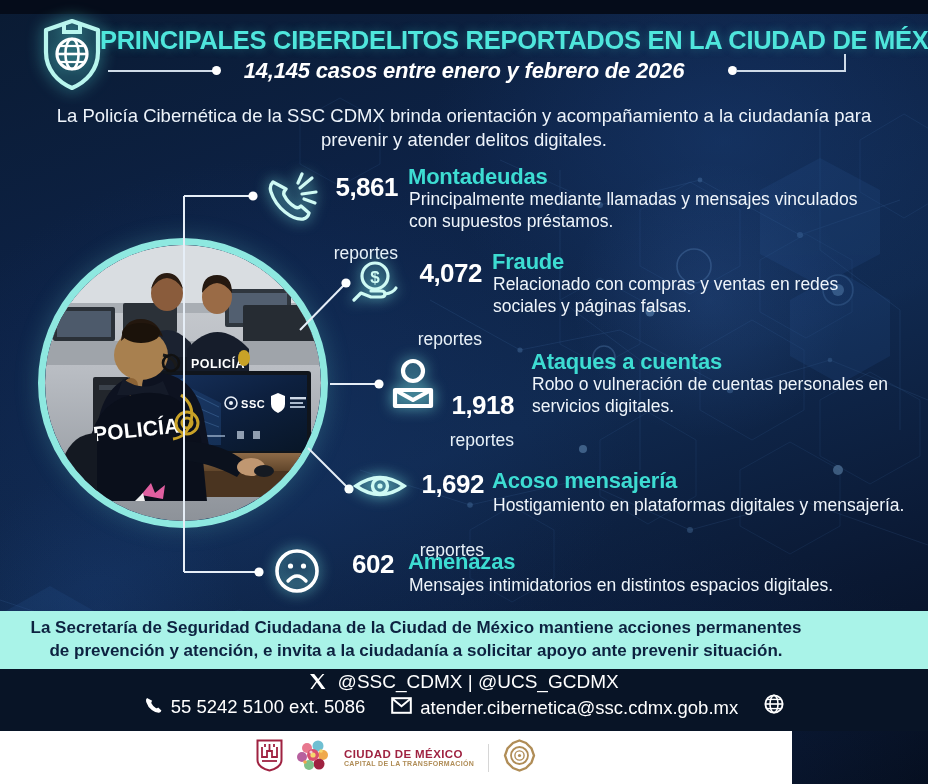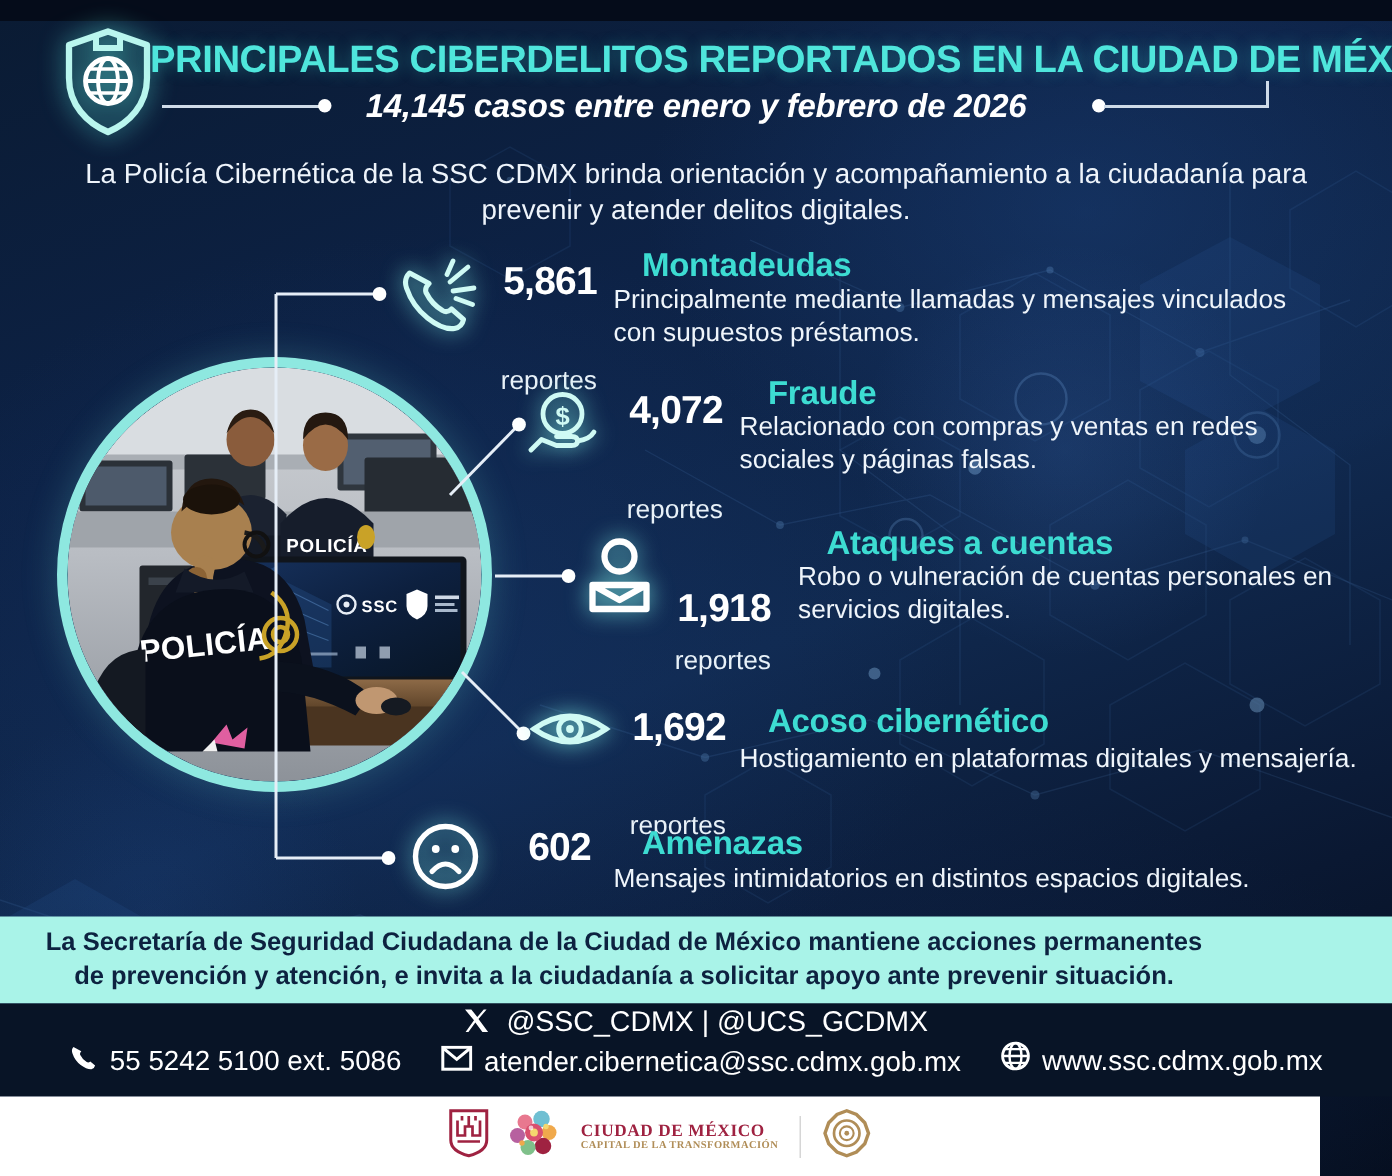--- a/index.html
+++ b/index.html
@@ -101,21 +101,21 @@
     font-size:26px; font-weight:bold; font-stretch:condensed;
     letter-spacing:-0.5px; text-align:right;
   }
   .rep {
     position:absolute; color:#e8f1f8;
     font-size:17.5px; font-stretch:condensed; text-align:right;margin-top:44px;
   }
   .cat {
     position:absolute; color:#3ddcd2;
     font-size:22px; font-weight:bold; font-stretch:condensed;
-    letter-spacing:-0.2px; white-space:nowrap;margin-left:20px;
+    letter-spacing:-0.2px; white-space:nowrap;
   }
   .desc {
     position:absolute; color:#eff5fb;
     font-size:17.5px; line-height:1.26; font-stretch:condensed;
   }
   
   .mint-band {
     position:absolute; left:0; top:611px; width:928px; height:58px;
     background:#a9f3e8;
   }
@@ -134,23 +134,23 @@
     color:#ffffff; font-size:19px; font-stretch:condensed;
   }
   .contact-row {
     position:absolute; left:0; top:694px; width:928px;
     display:flex; align-items:flex-end; justify-content:center; gap:26px;
     color:#ffffff; font-size:18.5px; font-stretch:condensed;
   }
   .contact-item { display:flex; align-items:center; gap:8px; white-space:nowrap; }
   
   .footer-band {
-    position:absolute; left:0; top:731px; width:880px; height:53px;
+    position:absolute; left:0; top:731px; width:792px; height:53px;
     background:#ffffff;
-    display:flex; align-items:center; justify-content:center; gap:14px;font-family:Liberation Serif, serif;
+    display:flex; align-items:center; justify-content:center; gap:14px;
   }
   .cdmx-text { line-height:1.05; }
   .cdmx-l1 { color:#9f2241; font-size:11.5px; font-weight:bold; letter-spacing:.4px; }
   .cdmx-l2 { color:#b08d57; font-size:7px; font-weight:bold; letter-spacing:.3px; }
   .div-line { width:1px; height:28px; background:#d6d6d6; }
   .ssc-text { line-height:1.12; }
   .ssc-l1 { color:#9f2241; font-size:9.5px; font-weight:bold; letter-spacing:.3px; }
   .ssc-l2 { color:#9f2241; font-size:11.5px; font-weight:bold; letter-spacing:.3px; }
 </style>
 </head>
@@ -430,21 +430,21 @@
   <div class="row">
     <div class="icon-box" style="left:352px; top:466px;">
       <svg width="56" height="40" viewBox="0 0 56 40">
         <path d="M4 20 q24 -17 48 0 q-24 17 -48 0Z" fill="none" stroke="#cffaf4" stroke-width="3.6"></path>
         <circle cx="28" cy="20" r="7.5" fill="none" stroke="#cffaf4" stroke-width="3.4"></circle>
         <circle cx="28" cy="20" r="2.6" fill="#cffaf4"></circle>
       </svg>
     </div>
     <div class="num" style="left:398px; top:469px; width:86px;">1,692</div>
     <div class="rep" style="left:392px; top:496px; width:92px;">reportes</div>
-    <div class="cat" style="left:492px; top:468px;">Acoso cibernético</div>
+    <div class="cat" style="left:492px; top:468px;">Acoso mensajería</div>
     <div class="desc" style="left:493px; top:494px; width:420px;">Hostigamiento en plataformas digitales y mensajería.</div>
   </div>
 
   <div class="row">
     <div class="icon-box" style="left:272px; top:546px;">
       <svg width="50" height="50" viewBox="0 0 50 50">
         <circle cx="25" cy="25" r="20" fill="none" stroke="#ffffff" stroke-width="3.6"></circle>
         <circle cx="18.5" cy="20" r="2.6" fill="#ffffff"></circle>
         <circle cx="31.5" cy="20" r="2.6" fill="#ffffff"></circle>
         <path d="M16 35 q9 -10 18 0" fill="none" stroke="#ffffff" stroke-width="3.4" stroke-linecap="round"></path>
@@ -496,21 +496,20 @@
     <span class="contact-item">
       <span>
         <svg width="20" height="20" viewBox="0 0 20 20">
           <circle cx="10" cy="10" r="8.6" fill="none" stroke="#ffffff" stroke-width="1.9"></circle>
           <ellipse cx="10" cy="10" rx="4" ry="8.6" fill="none" stroke="#ffffff" stroke-width="1.6"></ellipse>
           <line x1="1.4" y1="10" x2="18.6" y2="10" stroke="#ffffff" stroke-width="1.6"></line>
           <line x1="3" y1="5.4" x2="17" y2="5.4" stroke="#ffffff" stroke-width="1.4"></line>
           <line x1="3" y1="14.6" x2="17" y2="14.6" stroke="#ffffff" stroke-width="1.4"></line>
         </svg>
       </span>
-      <span>www.ssc.cdmx.gob.mx</span>
     </span>
   </div>
 
   <div class="footer-band">
 
     <span>
       <svg width="27" height="33" viewBox="0 0 27 33">
         <path d="M1.5 1.5 L25.5 1.5 L25.5 21 q0 7.5 -12 10.5 q-12 -3 -12 -10.5Z" fill="none" stroke="#9f2241" stroke-width="2"></path>
         <g stroke="#9f2241" stroke-width="1.8" fill="none">
           <path d="M6 8 L6 18 L11 18 L11 12 L16 12 L16 18 L21 18 L21 8"></path>

